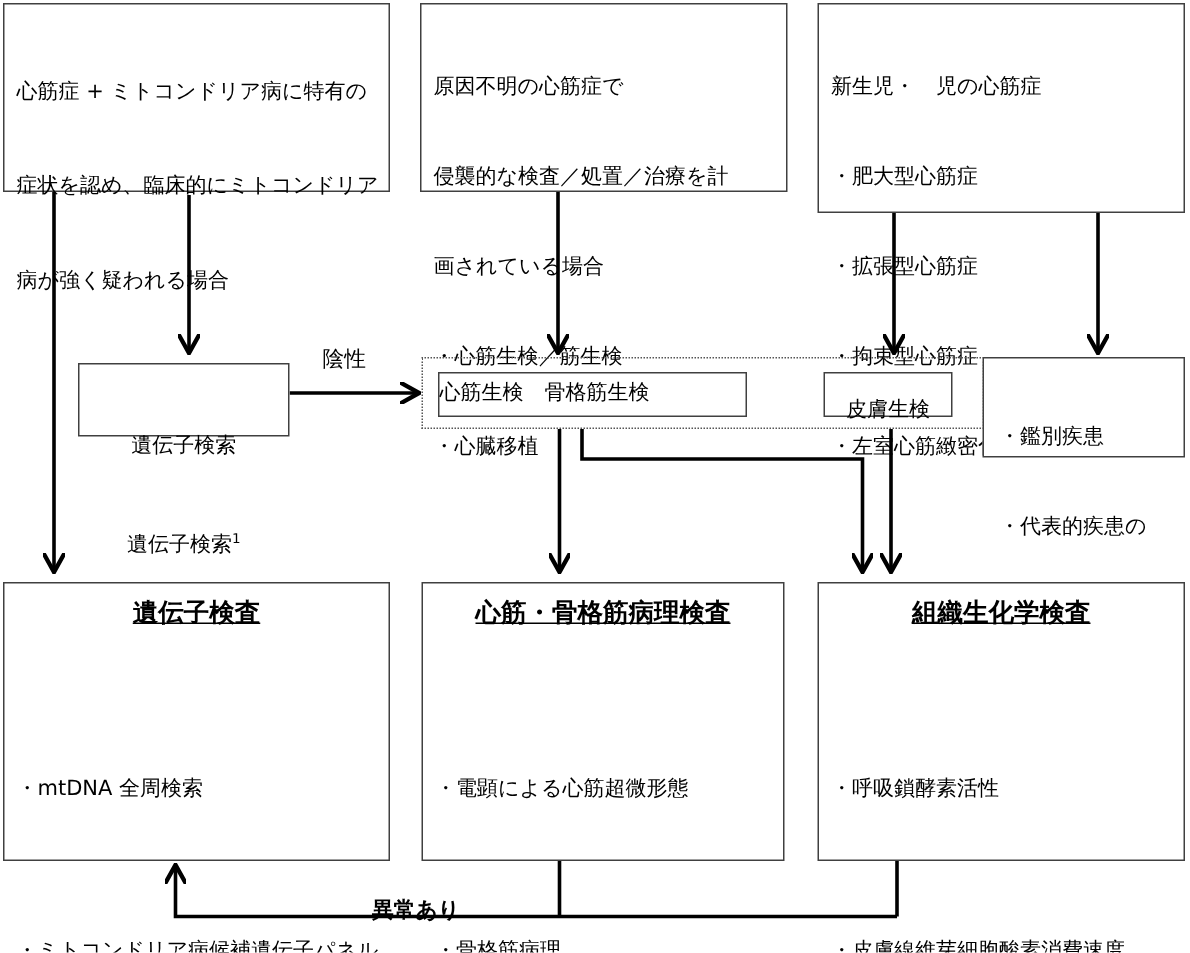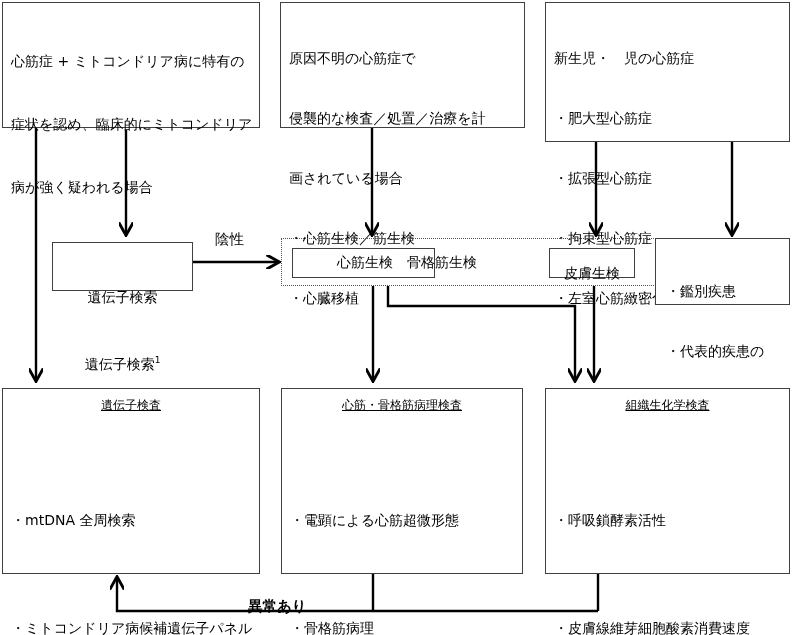--- a/index.html
+++ b/index.html
@@ -1,21 +1,21 @@
 <!DOCTYPE html>
 <html><head>
 <meta charset="utf-8">
 <style>
   html, body { margin: 0; padding: 0; background: #ffffff; }
   body { width: 793px; height: 635px; position: relative; overflow: hidden;
          font-family: "DejaVu Sans", "Liberation Sans", sans-serif; color: #000; }
   .box { position: absolute; border: 1.5px solid #404040; background: #fff; box-sizing: border-box; }
   .txt { font-size: 14px; line-height: 21px; white-space: pre; }
   .line { display: block; }
-  .head { text-decoration: underline; text-align: center; display: block; font-size: 12px; }
+  .head { text-decoration: underline; text-align: center; display: block; font-size: 17px; font-weight: bold; }
   .sup { font-size: 9px; vertical-align: super; }
   svg.wires { position: absolute; left: 0; top: 0; }
   .label { position: absolute; font-size: 14.5px; }
   .dotted { position: absolute; border: 1.3px dotted #555; box-sizing: border-box; }
 </style>
 </head>
 <body>
 
 <svg class="wires" width="793" height="635">
   <defs>
@@ -81,21 +81,21 @@
   <div class="txt" style="line-height:21px;">
     <span class="line">遺伝子検索</span>
     <span class="line"><span>遺伝子検索</span><span class="sup">1</span></span>
   </div>
 </div>
 
 <div class="label" style="left:215px;top:230px;">陰性</div>
 
 <div class="dotted" style="left:281px;top:238px;width:375px;height:48px;"></div>
 
-<div class="box" style="left:292px;top:248px;width:143px;height:30px;text-align:center;padding-left:44px;">
+<div class="box" style="left:292px;top:248px;width:206px;height:30px;text-align:left;">
   <div class="txt" style="line-height:27px;">心筋生検　骨格筋生検</div>
 </div>
 
 <div class="box" style="left:549px;top:248px;width:86px;height:30px;text-align:center;">
   <div class="txt" style="line-height:27px;margin-top:11px;">皮膚生検</div>
 </div>
 
 <div class="box" style="left:655px;top:238px;width:135px;height:67px;padding:2px 10px;">
   <div class="txt" style="line-height:20px;">
     <span class="line">・鑑別疾患</span>

